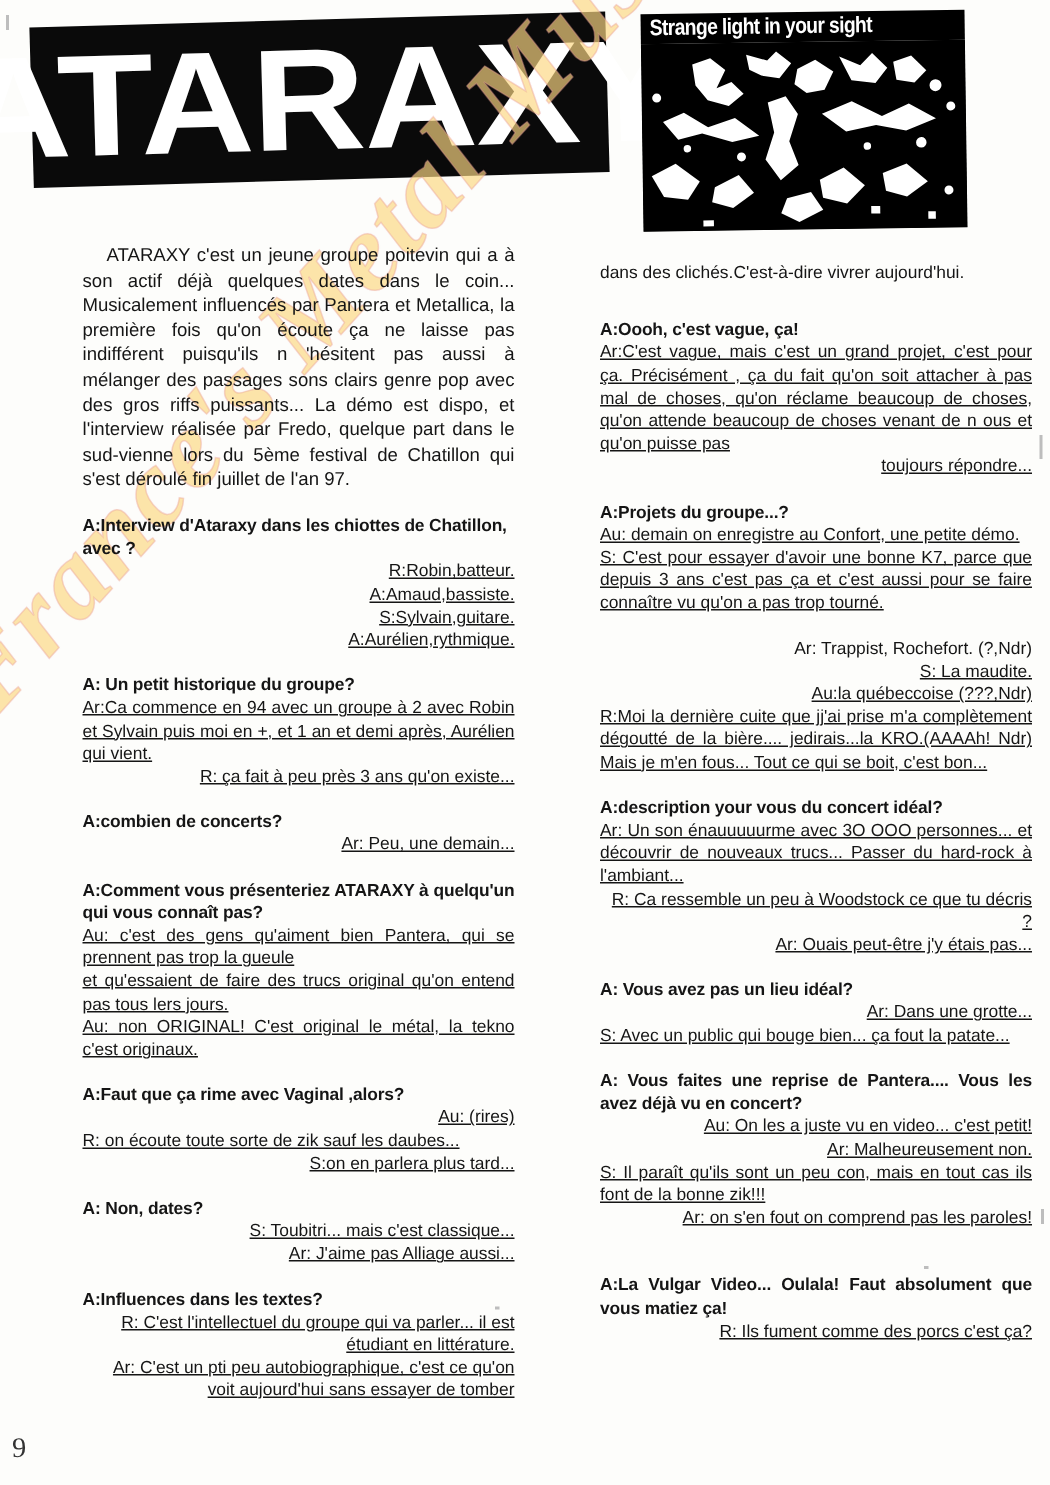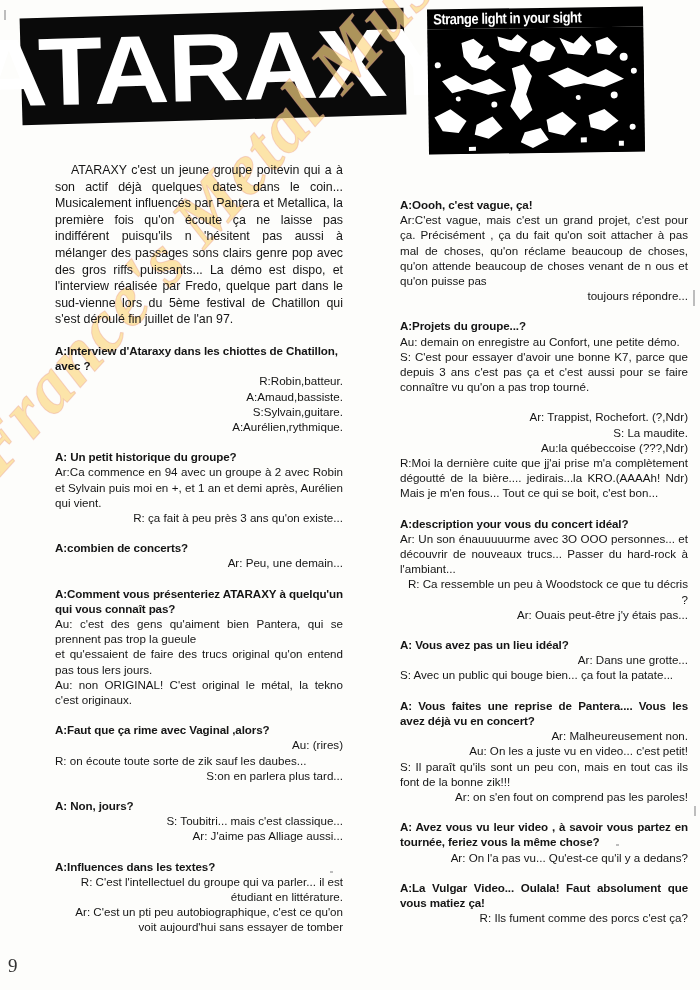--- a/index.html
+++ b/index.html
@@ -130,21 +130,21 @@
     z-index: 6;
     font-size: 11.6px;
     line-height: 15.2px;
     color: #151515;
     margin-top: 14px;
   }
   #col-left  { left: 55px;  top: 148px; width: 288px; }
   #col-right { left: 400px; top: 160px; width: 288px; }
 
   .para { margin: 0 0 0 0; }
-  .para + .para { margin-top: 0; }
+  .para + .para { margin-top: 0; text-decoration: underline; }
   .gap { height: 15px; }
   .gap-sm { height: 8px; }
 
   .intro {
     text-align: justify;
     text-indent: 16px;
     line-height: 16.6px;
     font-size: 12.4px;
   }
   .q {
@@ -263,34 +263,35 @@
 
     <div>
       <div class="para q">A:Faut que ça rime avec Vaginal ,alors?</div>
       <div class="para a-left">Au: (rires)</div>
       <div class="para a">R: on écoute toute sorte de zik sauf les daubes...</div>
       <div class="para a-left">S:on en parlera plus tard...</div>
     </div>
     <div class="gap"></div>
 
     <div>
-      <div class="para q">A: Non, jours?</div>
+      <div class="para q">A: Non, dates?</div>
       <div class="para a-left">S: Toubitri... mais c'est classique...</div>
       <div class="para a-left">Ar: J'aime pas Alliage aussi...</div>
     </div>
     <div class="gap"></div>
 
     <div>
       <div class="para q">A:Influences dans les textes?</div>
       <div class="para a-left">R: C'est l'intellectuel du groupe qui va parler... il est étudiant en littérature.</div>
       <div class="para a-left">Ar: C'est un pti peu autobiographique, c'est ce qu'on voit aujourd'hui sans essayer de tomber</div>
     </div>
   </div>
 
   <div class="col" id="col-right">
+    <div class="para a">dans des clichés.C'est-à-dire vivrer aujourd'hui.</div>
     <div class="gap"></div>
     <div class="gap-sm"></div>
 
     <div>
       <div class="para q">A:Oooh, c'est vague, ça!</div>
       <div class="para a">Ar:C'est vague, mais c'est un grand projet, c'est pour ça. Précisément , ça du fait qu'on soit attacher à pas mal de choses, qu'on réclame beaucoup de choses, qu'on attende beaucoup de choses venant de n ous et qu'on puisse pas</div>
       <div class="para a-left">toujours répondre...</div>
     </div>
     <div class="gap"></div>
 
@@ -319,31 +320,27 @@
 
     <div>
       <div class="para q">A: Vous avez pas un lieu idéal?</div>
       <div class="para a-left">Ar: Dans une grotte...</div>
       <div class="para a">S: Avec un public qui bouge bien... ça fout la patate...</div>
     </div>
     <div class="gap"></div>
 
     <div>
       <div class="para q q-just">A: Vous faites une reprise de Pantera.... Vous les avez déjà vu en concert?</div>
+      <div class="para a-left">Au: On les a juste vu en video... c'est petit!</div>
       <div class="para a-left">Ar: Malheureusement non.</div>
-      <div class="para a-left">Au: On les a juste vu en video... c'est petit!</div>
       <div class="para a">S: Il paraît qu'ils sont un peu con, mais en tout cas ils font de la bonne zik!!!</div>
       <div class="para a-left">Ar: on s'en fout on comprend pas les paroles!</div>
     </div>
     <div class="gap"></div>
 
-    <div>
-      <div class="para q q-just">A: Avez vous vu leur video , à savoir vous partez en tournée, feriez vous la même chose?</div>
-      <div class="para a-left">Ar: On l'a pas vu... Qu'est-ce qu'il y a dedans?</div>
-    </div>
     <div class="gap"></div>
 
     <div>
       <div class="para q q-just">A:La Vulgar Video... Oulala! Faut absolument que vous matiez ça!</div>
       <div class="para a-left">R: Ils fument comme des porcs c'est ça?</div>
     </div>
   </div>
 
   <div id="page-number">9</div>
 

